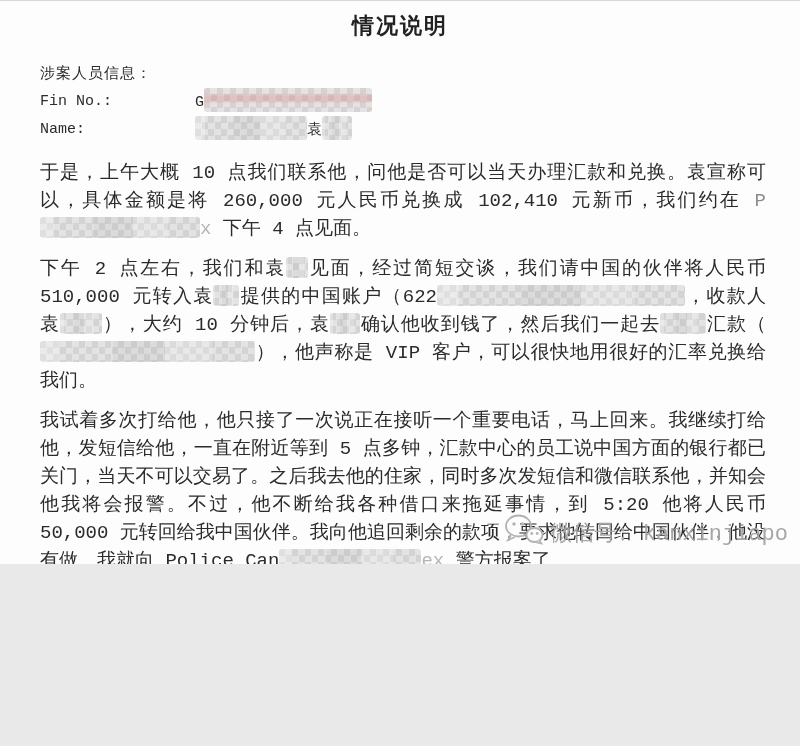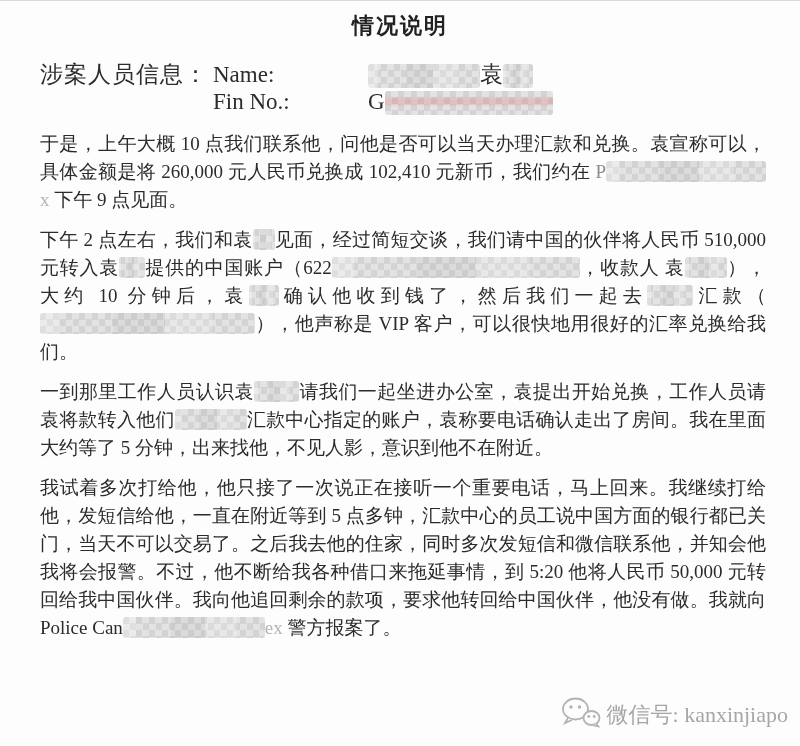--- a/index.html
+++ b/index.html
@@ -1,39 +1,40 @@
 <!DOCTYPE html>
 <html><head>
 <meta charset="utf-8">
 <style>
   * { margin: 0; padding: 0; box-sizing: border-box; }
   html, body { background: #e9e9e9; }
   .page {
     position: relative;
     width: 800px;
-    height: 746px;
+    height: 564px;
     background: #fdfdfd;
     overflow: hidden;
-    font-family: Liberation Serif, serif;
+    font-family: Liberation Mono, monospace;
     color: #2d2d2d;
     box-shadow: inset 0 1px 0 #d8d8d8;
   }
   .doc-title {
     margin-top: 11px;
     text-align: center;
     font-size: 22px;
     font-weight: bold;
     letter-spacing: 2px;
     color: #222;
   }
   
   .info-block {
     display: flex;
     margin: 20px 0 0 40px;
-    font-size: 23px;
+    font-size: 15px;
+    flex-direction: column;
   }
   .info-section-label {
     width: 173px;
     line-height: 27px;
     color: #2c2c2c;
     letter-spacing: 1px;
   }
   .info-fields { flex: 1; }
   .info-row { display: flex; line-height: 27px; }
   .info-row .f-label { width: 155px; color: #2c2c2c; }
@@ -86,40 +87,39 @@
 <body>
 
 <div class="page">
 
   <div class="doc-title">情况说明</div>
 
   <div class="info-block">
     <div class="info-section-label">涉案人员信息：</div>
     <div class="info-fields">
       <div class="info-row">
+        <span class="f-label">Fin No.:</span>
+        <span class="f-value"><span>G</span><span class="redact tall tint-red" style="width:168px"></span></span>
+      </div>
+      <div class="info-row">
         <span class="f-label">Name:</span>
         <span class="f-value"><span class="redact tall" style="width:112px"></span><span>袁</span><span class="redact tall" style="width:30px"></span></span>
-      </div>
-      <div class="info-row">
-        <span class="f-label">Fin No.:</span>
-        <span class="f-value"><span>G</span><span class="redact tall tint-red" style="width:168px"></span></span>
       </div>
       <div class="info-row">
       </div>
     </div>
   </div>
 
   <div class="body-text">
 
 
-    <p><span>于是，上午大概 10 点我们联系他，问他是否可以当天办理汇款和兑换。袁宣称可以，具体金额是将 260,000 元人民币兑换成 102,410 元新币，我们约在 </span><span class="partial-letter">P</span><span class="redact" style="width:160px"></span><span class="partial-letter lite">x</span><span> 下午 9 点见面。</span></p>
+    <p><span>于是，上午大概 10 点我们联系他，问他是否可以当天办理汇款和兑换。袁宣称可以，具体金额是将 260,000 元人民币兑换成 102,410 元新币，我们约在 </span><span class="partial-letter">P</span><span class="redact" style="width:160px"></span><span class="partial-letter lite">x</span><span> 下午 4 点见面。</span></p>
 
     <p><span>下午 2 点左右，我们和袁</span><span class="redact" style="width:22px"></span><span>见面，经过简短交谈，我们请中国的伙伴将人民币 510,000 元转入袁</span><span class="redact" style="width:26px"></span><span>提供的中国账户（622</span><span class="redact" style="width:248px"></span><span>，收款人 袁</span><span class="redact" style="width:42px"></span><span>），大约 10 分钟后，袁</span><span class="redact" style="width:30px"></span><span>确认他收到钱了，然后我们一起去</span><span class="redact" style="width:46px"></span><span>汇款（</span><span class="redact" style="width:215px"></span><span>），他声称是 VIP 客户，可以很快地用很好的汇率兑换给我们。</span></p>
 
-    <p><span>一到那里工作人员认识袁</span><span class="redact" style="width:45px"></span><span>请我们一起坐进办公室，袁提出开始兑换，工作人员请袁将款转入他们</span><span class="redact" style="width:72px"></span><span>汇款中心指定的账户，袁称要电话确认走出了房间。我在里面大约等了 5 分钟，出来找他，不见人影，意识到他不在附近。</span></p>
 
     <p><span>我试着多次打给他，他只接了一次说正在接听一个重要电话，马上回来。我继续打给他，发短信给他，一直在附近等到 5 点多钟，汇款中心的员工说中国方面的银行都已关门，当天不可以交易了。之后我去他的住家，同时多次发短信和微信联系他，并知会他我将会报警。不过，他不断给我各种借口来拖延事情，到 5:20 他将人民币 50,000 元转回给我中国伙伴。我向他追回剩余的款项，要求他转回给中国伙伴，他没有做。我就向 Police Can</span><span class="redact" style="width:142px"></span><span class="partial-letter lite">ex</span><span> 警方报案了。</span></p>
 
   </div>
 
   <div class="watermark">
     <span class="wm-icon">
       <svg width="40" height="32" viewBox="0 0 40 32" fill="none">
         <ellipse cx="14.5" cy="13" rx="12.5" ry="10.5" stroke="#b3b3b3" stroke-width="1.8"></ellipse>
         <path d="M7 22 L4 27 L11 24" stroke="#b3b3b3" stroke-width="1.8" fill="#fdfdfd"></path>

